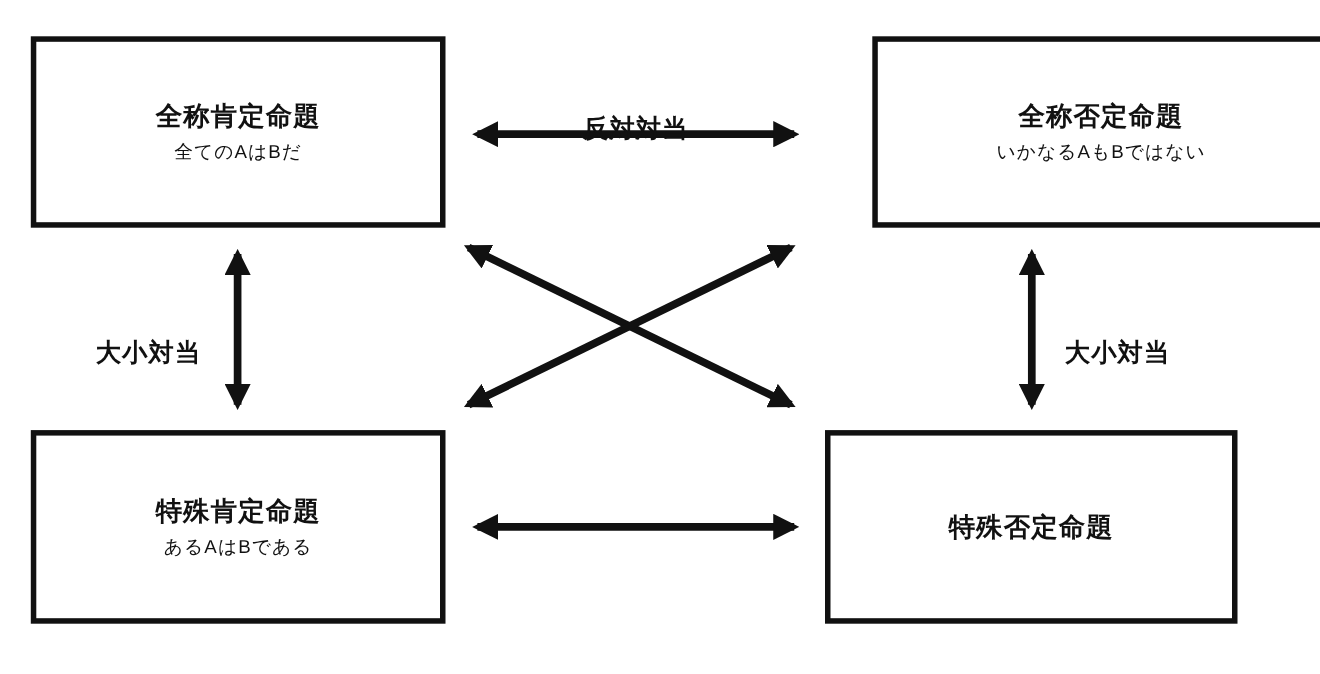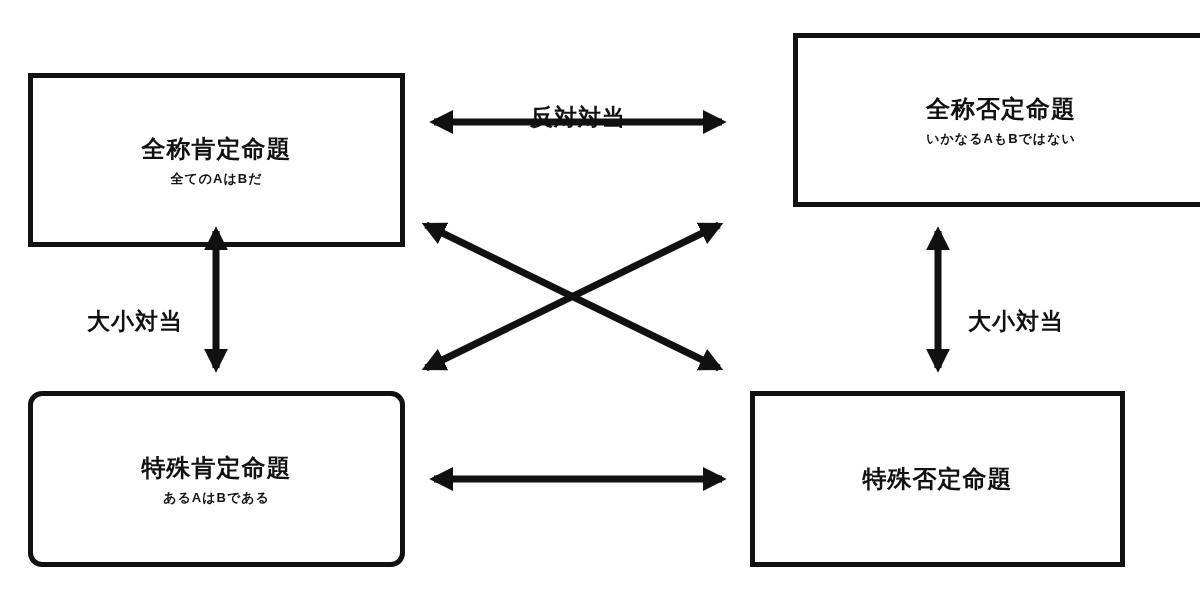--- a/index.html
+++ b/index.html
@@ -21,33 +21,33 @@
     border: 5px solid #111111;
     background: #ffffff;
     display: flex;
     flex-direction: column;
     justify-content: center;
     align-items: center;
     gap: 5px;
     text-align: center;
     color: #111111;
   }
-  .box-tl { left: 28px;  top: 33px;  width: 377px; height: 174px; margin-top: 40px; }
+  .box-tl { left: 28px;  top: 33px;  width: 377px; height: 174px; }
   .box-tr { left: 750px; top: 33px;  width: 416px; height: 174px; margin-left: 43px; }
-  .box-bl { left: 28px;  top: 391px; width: 377px; height: 176px; border-radius: 14px; }
+  .box-bl { left: 28px;  top: 391px; width: 377px; height: 176px; }
   .box-br { left: 750px; top: 391px; width: 375px; height: 176px; gap: 26px; }
   .box-title {
     font-size: 24px;
     font-weight: bold;
     letter-spacing: 1px;
     white-space: nowrap;
   }
   .box-subtitle {
-    font-size: 13px;
-    font-weight: bold;
+    font-size: 17px;
+    font-weight: normal;
     letter-spacing: 1px;
     white-space: nowrap;
   }
   .arrows-layer {
     position: absolute;
     left: 0; top: 0;
     width: 1200px;
     height: 613px;
     pointer-events: none;
   }

